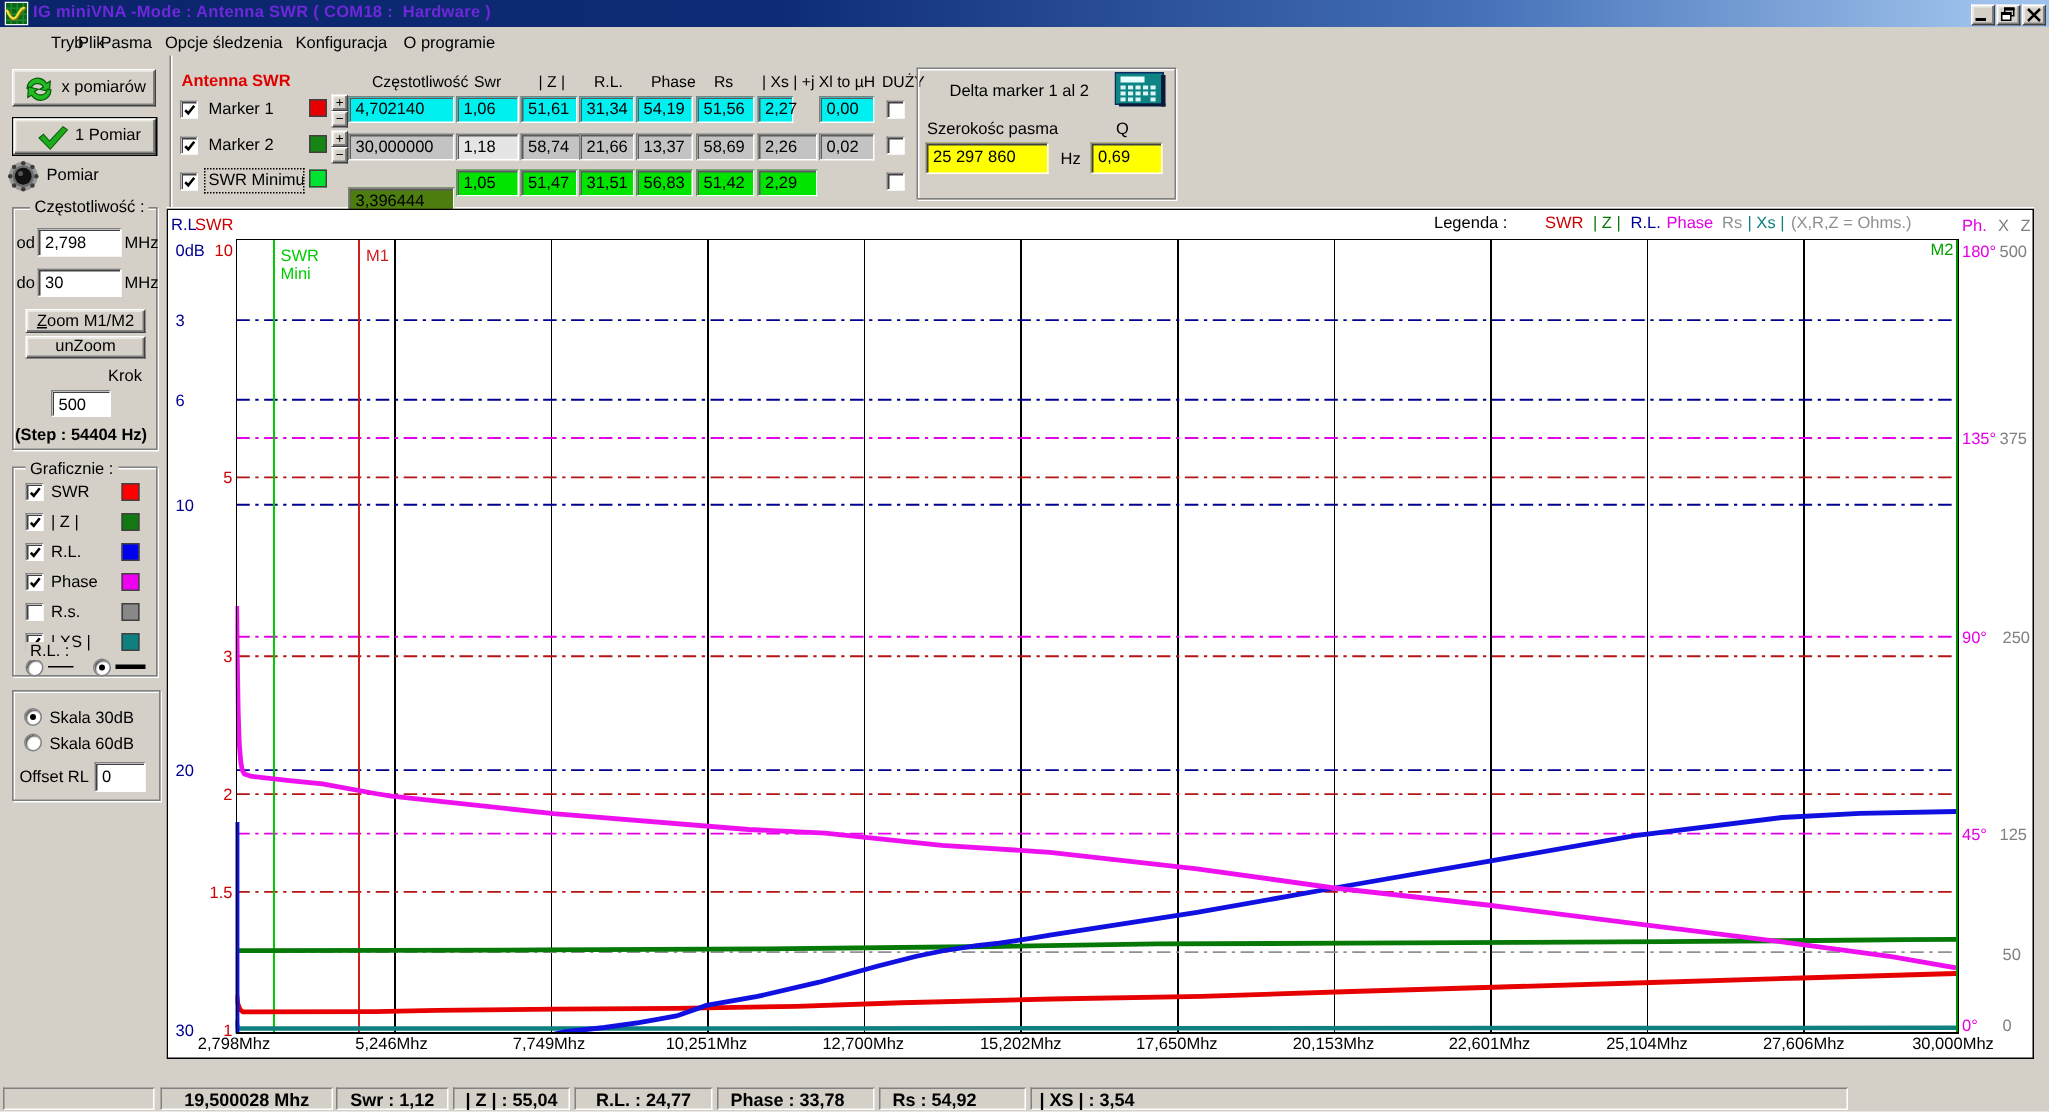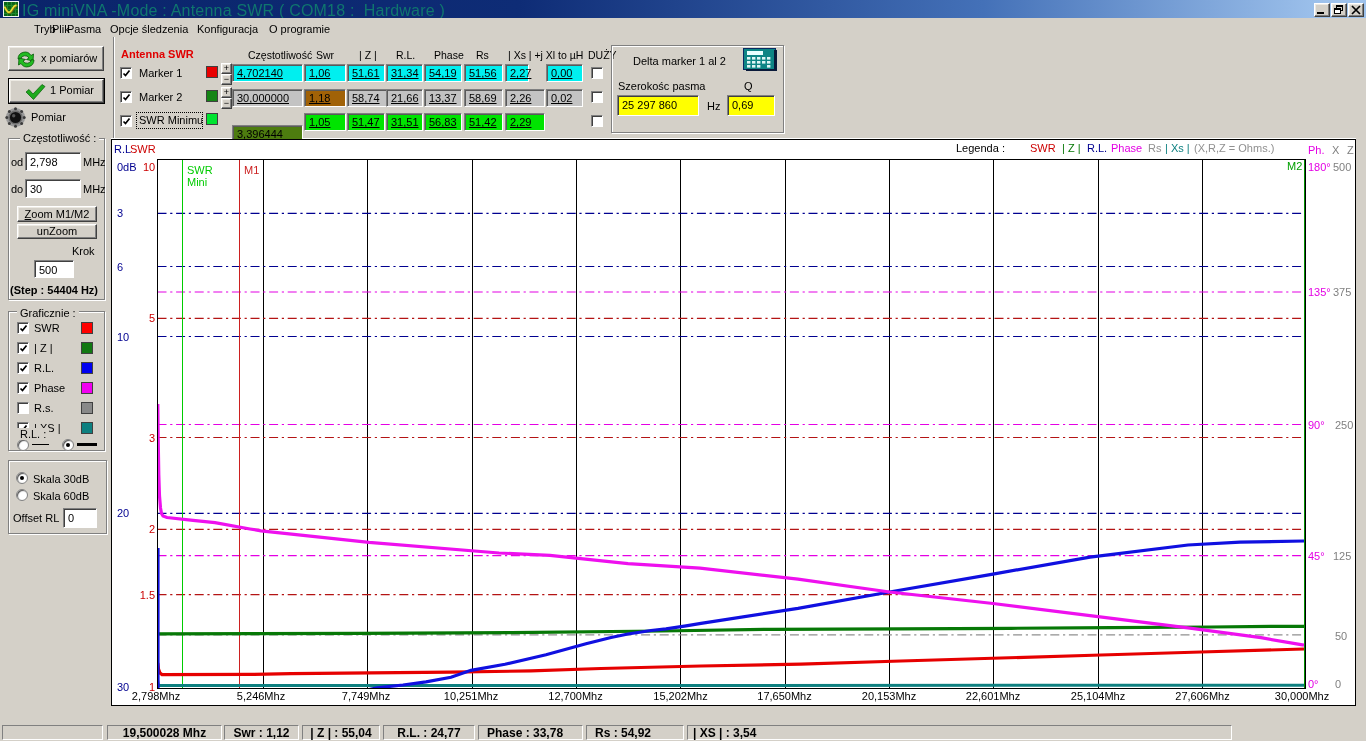--- a/index.html
+++ b/index.html
@@ -1,26 +1,26 @@
 <!DOCTYPE html>
 <html><head>
 <meta charset="utf-8">
 <style>
 * { margin:0; padding:0; box-sizing:border-box; }
 html,body { width:1366px; height:741px; overflow:hidden; }
 body { background:#d4d0c8; font-family:"Liberation Sans",sans-serif; font-size:11px; color:#000; position:relative; }
 .abs { position:absolute; }
 .titlebar { left:0; top:0; width:1366px; height:18px; background:linear-gradient(to right,#0a246a,#0e2c76 38%,#4471b8 72%,#9ec2ec 97%); color:#fff; font-weight:bold; }
-.titletxt { left:22px; top:2px; font-size:16px; letter-spacing:0.2px; color:#0f766e; font-weight:normal; }
+.titletxt { left:22px; top:2px; font-size:11px; letter-spacing:0.2px; color:#6d28d9; font-weight:bold; }
 .wbtn { top:3px; width:16px; height:14px; background:#d4d0c8; border:1px solid; border-color:#fff #404040 #404040 #fff; box-shadow:inset -1px -1px 0 #808080, inset 1px 1px 0 #ece9e2; }
 .menubar { left:0; top:18px; width:1366px; height:19px; background:#d4d0c8; }
 .menubar span { position:absolute; top:5px; font-size:11px; }
 
 .raised { background:#d4d0c8; border:1px solid; border-color:#fff #404040 #404040 #fff; box-shadow:inset -1px -1px 0 #808080, inset 1px 1px 0 #ece9e2; }
-.cell { position:absolute; border:1px solid; border-color:#808080 #fff #fff #808080; box-shadow:inset 1px 1px 0 #5a5a5a; font-size:11px; padding-left:4px; padding-top:2px; height:18px;text-decoration:underline; }
+.cell { position:absolute; border:1px solid; border-color:#808080 #fff #fff #808080; box-shadow:inset 1px 1px 0 #5a5a5a; font-size:11px; padding-left:4px; padding-top:2px; height:18px; }
 .gbox { position:absolute; border:1px solid #808080; box-shadow:inset 1px 1px 0 #fff, 1px 1px 0 #fff; }
 .hdr { position:absolute; font-size:10.5px; }
 .glab { position:absolute; background:#d4d0c8; padding:0 3px; font-size:11px; }
 .cb { position:absolute; width:12px; height:12px; background:#fff; border:1px solid; border-color:#808080 #fff #fff #808080; box-shadow:inset 1px 1px 0 #404040; }
 .cb svg { position:absolute; left:1px; top:1px; }
 .radio { position:absolute; width:12px; height:12px; border-radius:50%; background:#fff; border:1px solid #808080; box-shadow:inset 1px 1px 1px #555; }
 .rdot { position:absolute; left:3px; top:3px; width:4px; height:4px; border-radius:50%; background:#000; }
 .swatch { position:absolute; width:12px; height:12px; border:1px solid #404040; }
 .btn { position:absolute; background:#d4d0c8; border:1px solid; border-color:#fff #404040 #404040 #fff; box-shadow:inset -1px -1px 0 #808080, inset 1px 1px 0 #ece9e2; text-align:center; font-size:11px; }
 .inp { position:absolute; background:#fff; border:1px solid; border-color:#808080 #fff #fff #808080; box-shadow:inset 1px 1px 0 #404040; font-size:11px; padding:3px 0 0 4px; }
@@ -216,21 +216,21 @@
         <path d="M1.5 4.5 L3.5 6.5 L7.5 1.5" stroke="#000" stroke-width="1.7" fill="none"></path>
       </svg>
     </div>
   <div class="lab" style="left:139px;top:91px;">Marker 2</div>
   <div class="swatch" style="left:206px;top:90px;background:#158515;"></div>
   <div class="abs" style="left:221px;top:87px;">
     <div class="raised" style="position:absolute;left:0;top:0;width:11px;height:11px;font-size:9px;text-align:center;line-height:9px;">+</div>
     <div class="raised" style="position:absolute;left:0;top:11px;width:11px;height:11px;font-size:9px;text-align:center;line-height:8px;">−</div>
   </div>
   <div class="cell" style="left:232px;top:89px;width:71px;background:#c3c3c3;">30,000000</div>
-  <div class="cell" style="left:304px;top:89px;width:42px;background:#a16207;">1,18</div>
+  <div class="cell" style="left:304px;top:89px;width:42px;background:#e5e5e5;">1,18</div>
   <div class="cell" style="left:347px;top:89px;width:52px;background:#c3c3c3;">58,74</div>
   <div class="cell" style="left:386px;top:89px;width:37px;background:#c3c3c3;">21,66</div>
   <div class="cell" style="left:424px;top:89px;width:38px;background:#c3c3c3;">13,37</div>
   <div class="cell" style="left:464px;top:89px;width:39px;background:#c3c3c3;">58,69</div>
   <div class="cell" style="left:505px;top:89px;width:40px;background:#c3c3c3;">2,26</div>
   <div class="cell" style="left:546px;top:89px;width:37px;background:#c3c3c3;">0,02</div>
   <div class="cb" style="left:591px;top:91px;background:#fff;"></div>
 
   <div class="cb" style="left:120px;top:115px;">
       <svg width="9" height="9" viewBox="0 0 9 9">

